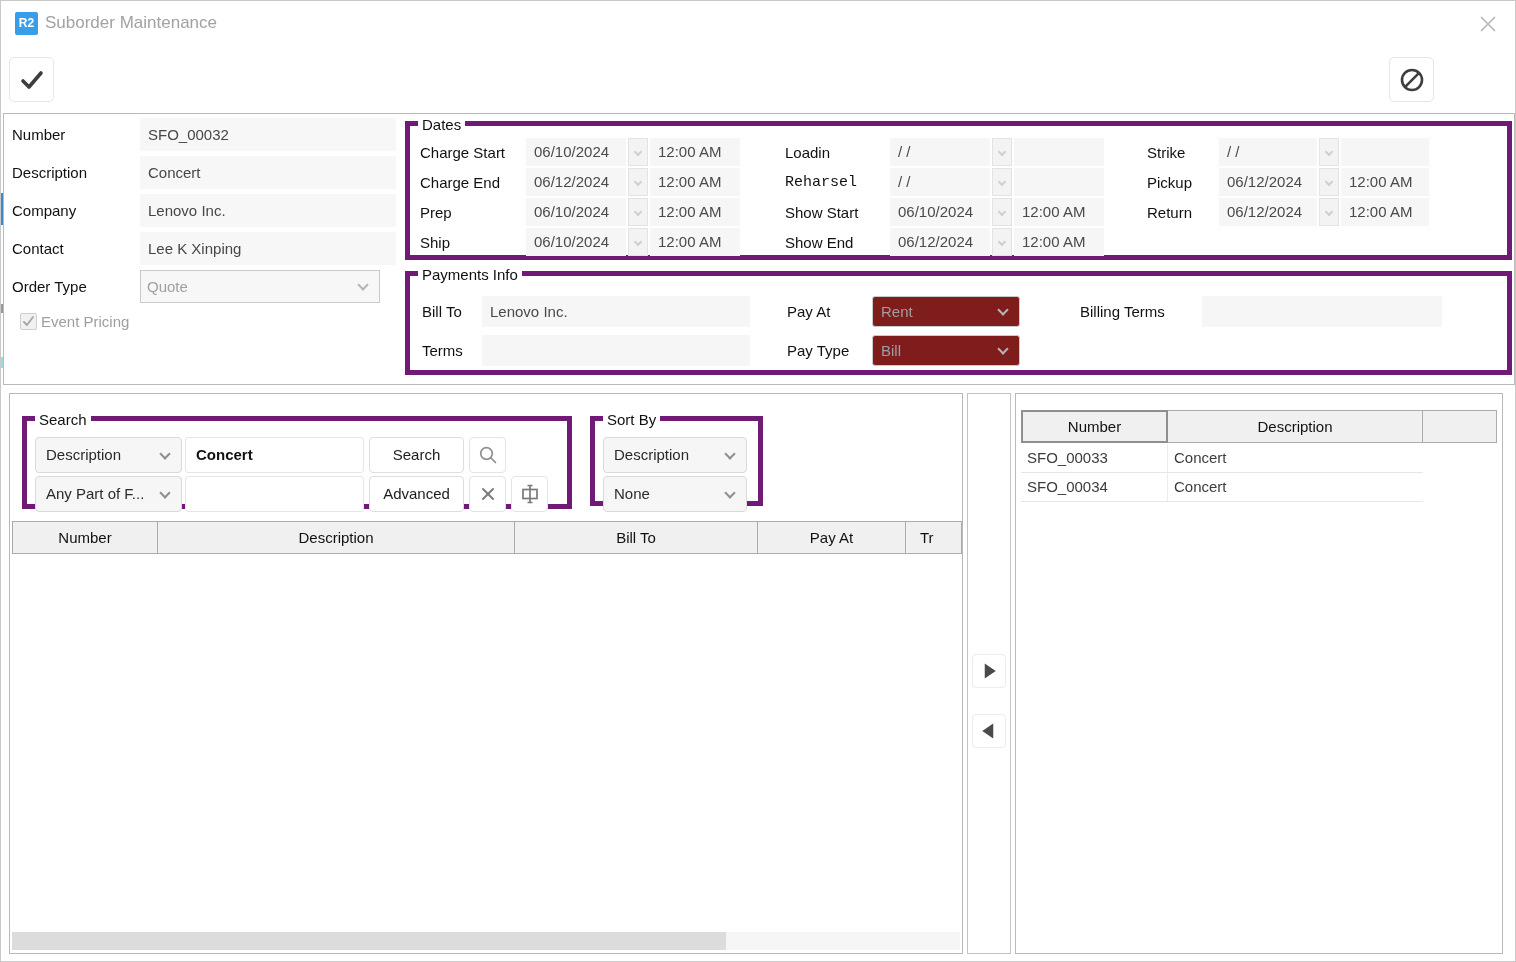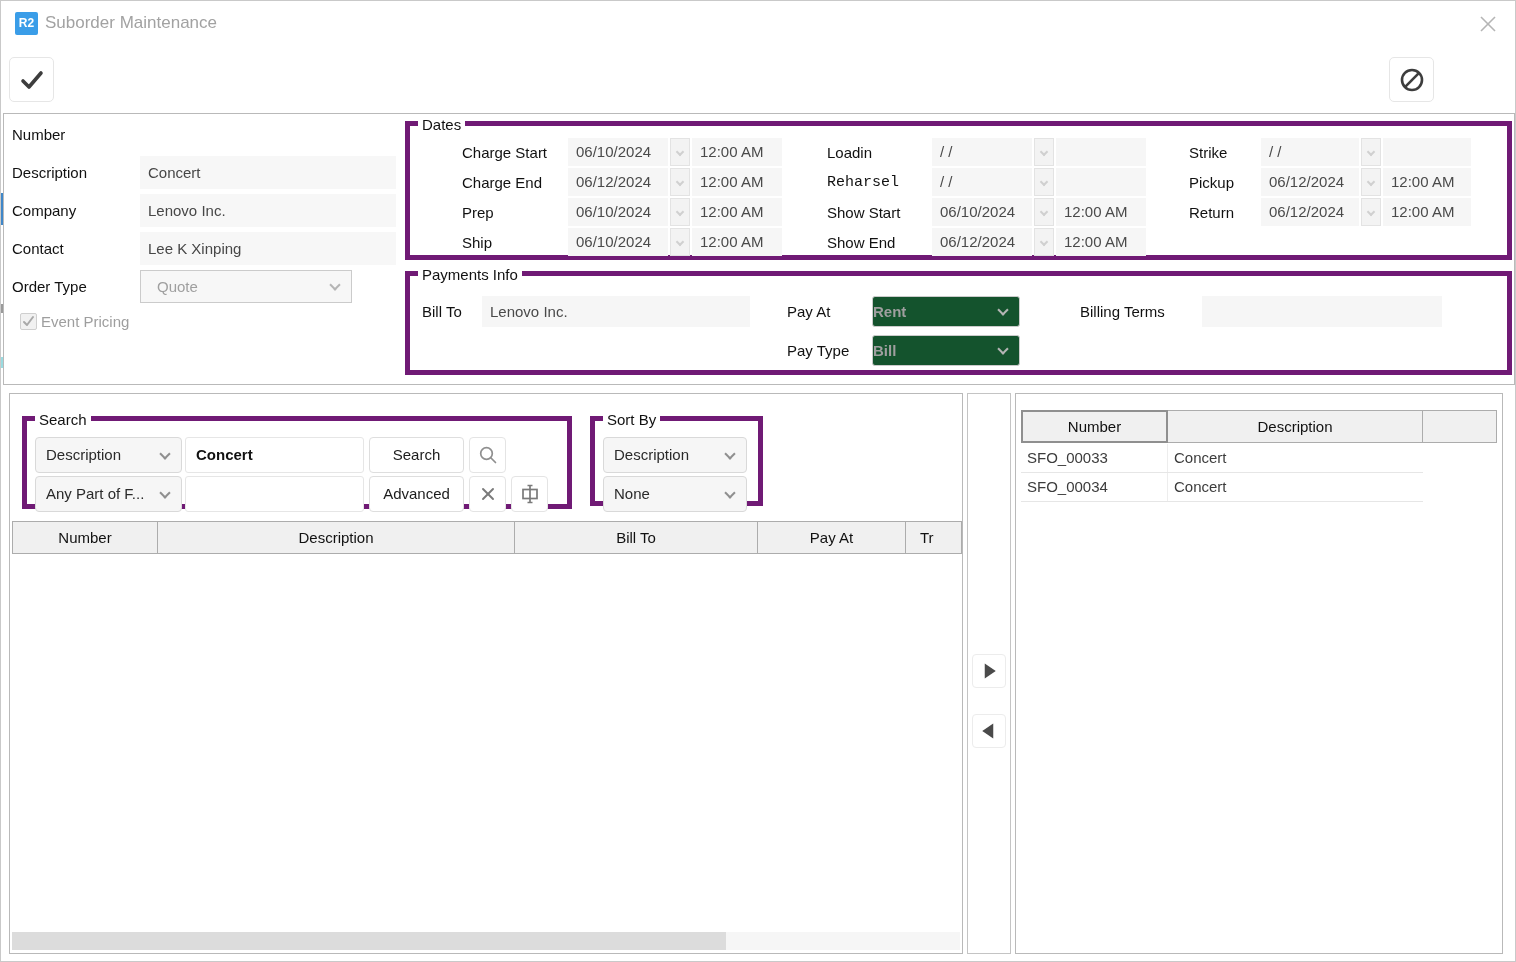--- a/index.html
+++ b/index.html
@@ -25,45 +25,45 @@
   .toolbtn.left { left:8px; }
   .toolbtn.right { right:81px; }
   
   .top-panel { position:absolute; left:2px; top:112px; width:1512px; height:272px; background:#fff; border:1px solid #b9b9b9; }
   
   .form-left { position:absolute; left:8px; top:4px; }
   .frow { display:flex; align-items:center; height:33px; margin-bottom:5px; }
   .flabel { width:128px; color:#111; }
   .ffield { width:256px; height:33px; background:#f7f7f7; color:#474747; line-height:33px; padding-left:8px; }
   .fselect {
-    width:212px; height:33px; background:#f7f7f7; border:1px solid #cbcbcb; border-radius:0;
-    color:#9f9f9f; line-height:31px; padding-left:16px; position:relative;
+    width:240px; height:33px; background:#f7f7f7; border:1px solid #cbcbcb; border-radius:0;
+    color:#9f9f9f; line-height:31px; padding-left:6px; position:relative;
   }
   .chev { display:inline-block; width:8px; height:8px; border-right:2px solid #8f8f8f; border-bottom:2px solid #8f8f8f; transform:rotate(45deg); }
   .chev.dis { border-color:#b5b5b5; }
   .chev.sm { width:6px; height:6px; border-color:#d0d0d0; }
   .sel-chev { position:absolute; right:12px; top:10px; }
   .cbrow { display:flex; align-items:center; margin-top:10px; margin-left:8px; }
   .cbox { width:17px; height:17px; background:#f1f1f1; border:1px solid #cfcfcf; border-radius:2px; display:flex; align-items:center; justify-content:center; }
   .cblabel { color:#9e9e9e; margin-left:4px; }
   
   .gb { position:absolute; border:5px solid #701a75; background:#fff; }
   .gb-legend { position:absolute; top:-10px; left:8px; background:#fff; padding:0 4px; color:#111; font-size:15px; }
   
   .dgroup { position:absolute; top:12px; }
-  .drow { display:flex; align-items:center; height:28px; margin-bottom:2px;margin-left:42px; }
+  .drow { display:flex; align-items:center; height:28px; margin-bottom:2px; }
   .dlabel { color:#111; }
   .dfield { height:28px; background:#f6f6f6; color:#4a4a4a; line-height:28px; padding-left:8px; margin-right:2px; }
   .dbtn { width:20px; height:28px; background:#f3f3f3; border:1px solid #e3e3e3; margin-right:2px; display:flex; align-items:center; justify-content:center; }
   .tfield { height:28px; background:#f6f6f6; color:#4a4a4a; line-height:28px; padding-left:8px; }
   
   .prow { display:flex; align-items:center; height:31px; margin-bottom:8px; }
   .plabel { color:#111; }
   .pfield { height:31px; background:#f6f6f6; color:#4a4a4a; line-height:31px; padding-left:8px; }
-  .pselect { height:31px; background:#14532d; border:1px solid #cbcbcb; border-radius:3px; color:#9f9f9f; line-height:29px; padding-left:0; position:relative;font-weight:bold; }
+  .pselect { height:31px; background:#7f1d1d; border:1px solid #cbcbcb; border-radius:3px; color:#9f9f9f; line-height:29px; padding-left:8px; position:relative; }
   .pselect .sel-chev { top:9px; }
   
   .bl-panel { position:absolute; left:8px; top:392px; width:954px; height:561px; border:1px solid #b9b9b9; background:#fff; overflow:hidden; }
   .mid-strip { position:absolute; left:966px; top:392px; width:44px; height:561px; border:1px solid #c4c4c4; background:#fff; }
   .br-panel { position:absolute; left:1014px; top:392px; width:488px; height:561px; border:1px solid #b9b9b9; background:#fff; overflow:hidden; }
   
   .srow { position:absolute; display:flex; align-items:center; }
   .sselect { width:147px; height:36px; background:#f6f6f6; border:1px solid #d9d9d9; border-radius:4px; color:#2a2a2a; line-height:34px; padding-left:10px; position:relative; margin-right:3px; }
   .sselect .sel-chev { top:12px; }
   .sinput { width:179px; height:36px; background:#fff; border:1px solid #e6e6e6; border-radius:3px; line-height:34px; padding-left:10px; margin-right:5px; }
@@ -114,20 +114,21 @@
       <circle cx="14" cy="14" r="10" fill="none" stroke="#3d3d3d" stroke-width="2.6"></circle>
       <line x1="7.2" y1="20.8" x2="20.8" y2="7.2" stroke="#3d3d3d" stroke-width="2.6"></line>
     </svg>
   </div>
 
   <div class="top-panel">
 
     <div class="form-left">
       <div class="frow">
         <span class="flabel">Number</span>
+        <span class="ffield">SFO_00032</span>
       </div>
       <div class="frow">
         <span class="flabel">Description</span>
         <span class="ffield">Concert</span>
       </div>
       <div class="frow">
         <span class="flabel">Company</span>
         <span class="ffield">Lenovo Inc.</span>
       </div>
       <div class="frow">
@@ -252,20 +253,24 @@
       </div>
     </div>
 
     <div class="gb" style="left:401px; top:157px; width:1107px; height:104px;">
       <span class="gb-legend">Payments Info</span>
 
       <div style="position:absolute; left:12px; top:20px;">
         <div class="prow">
           <span class="plabel" style="width:60px;">Bill To</span>
           <span class="pfield" style="width:268px;">Lenovo Inc.</span>
+        </div>
+        <div class="prow">
+          <span class="plabel" style="width:60px;">Terms</span>
+          <span class="pfield" style="width:268px;"></span>
         </div>
       </div>
 
       <div style="position:absolute; left:377px; top:20px;">
         <div class="prow">
           <span class="plabel" style="width:85px;">Pay At</span>
           <span class="pselect" style="width:148px;">
             <span>Rent</span>
             <span class="chev dis sel-chev"></span>
           </span>

